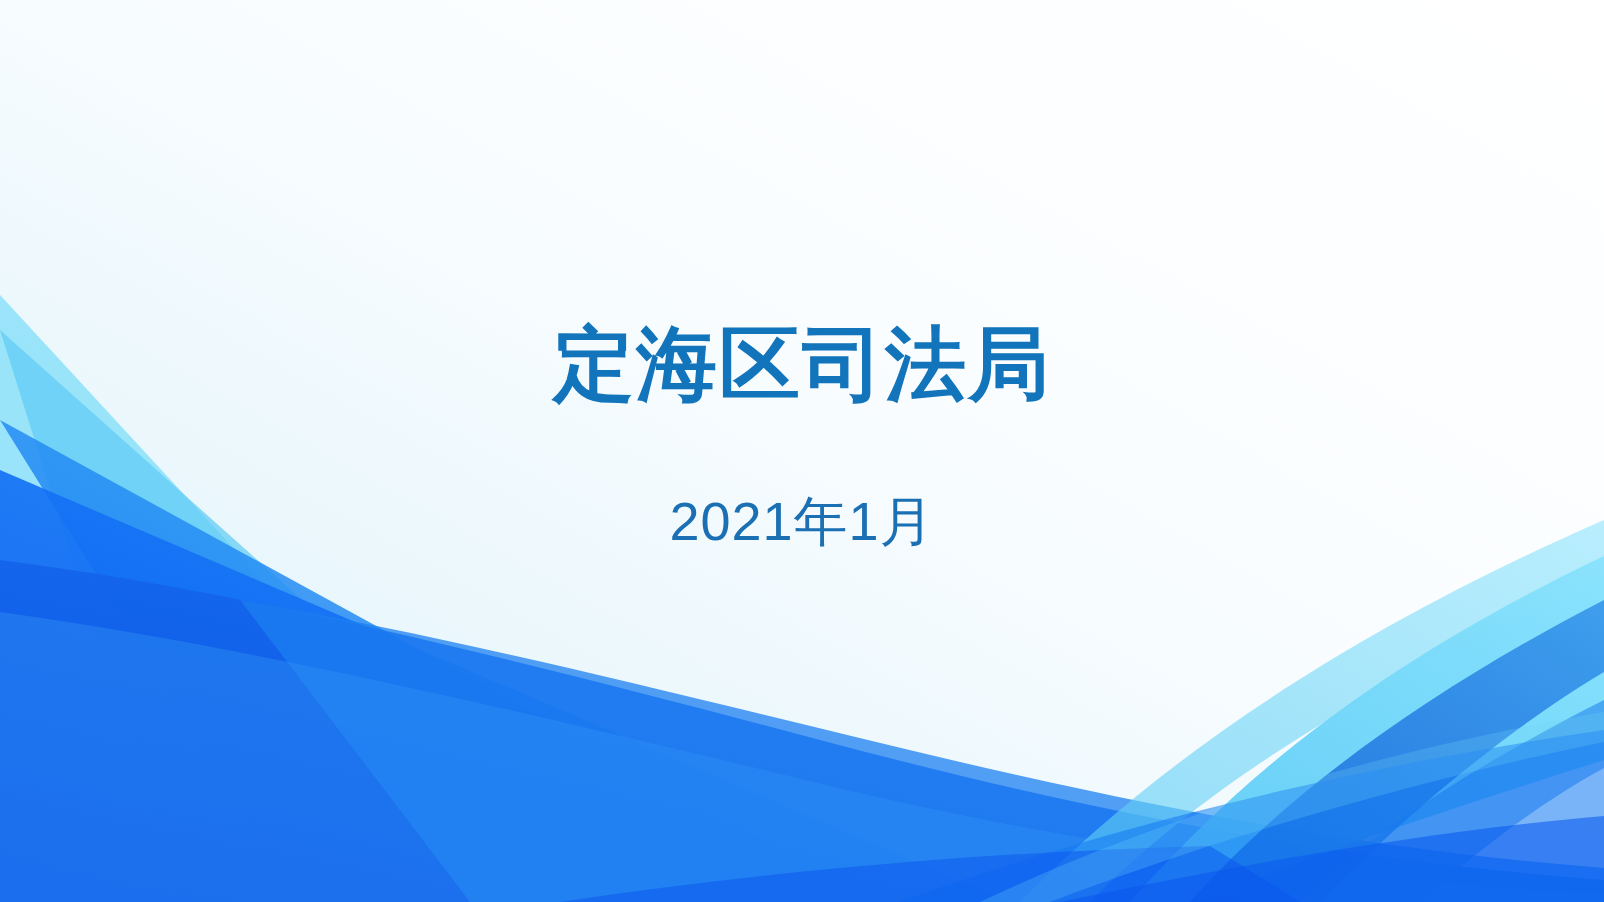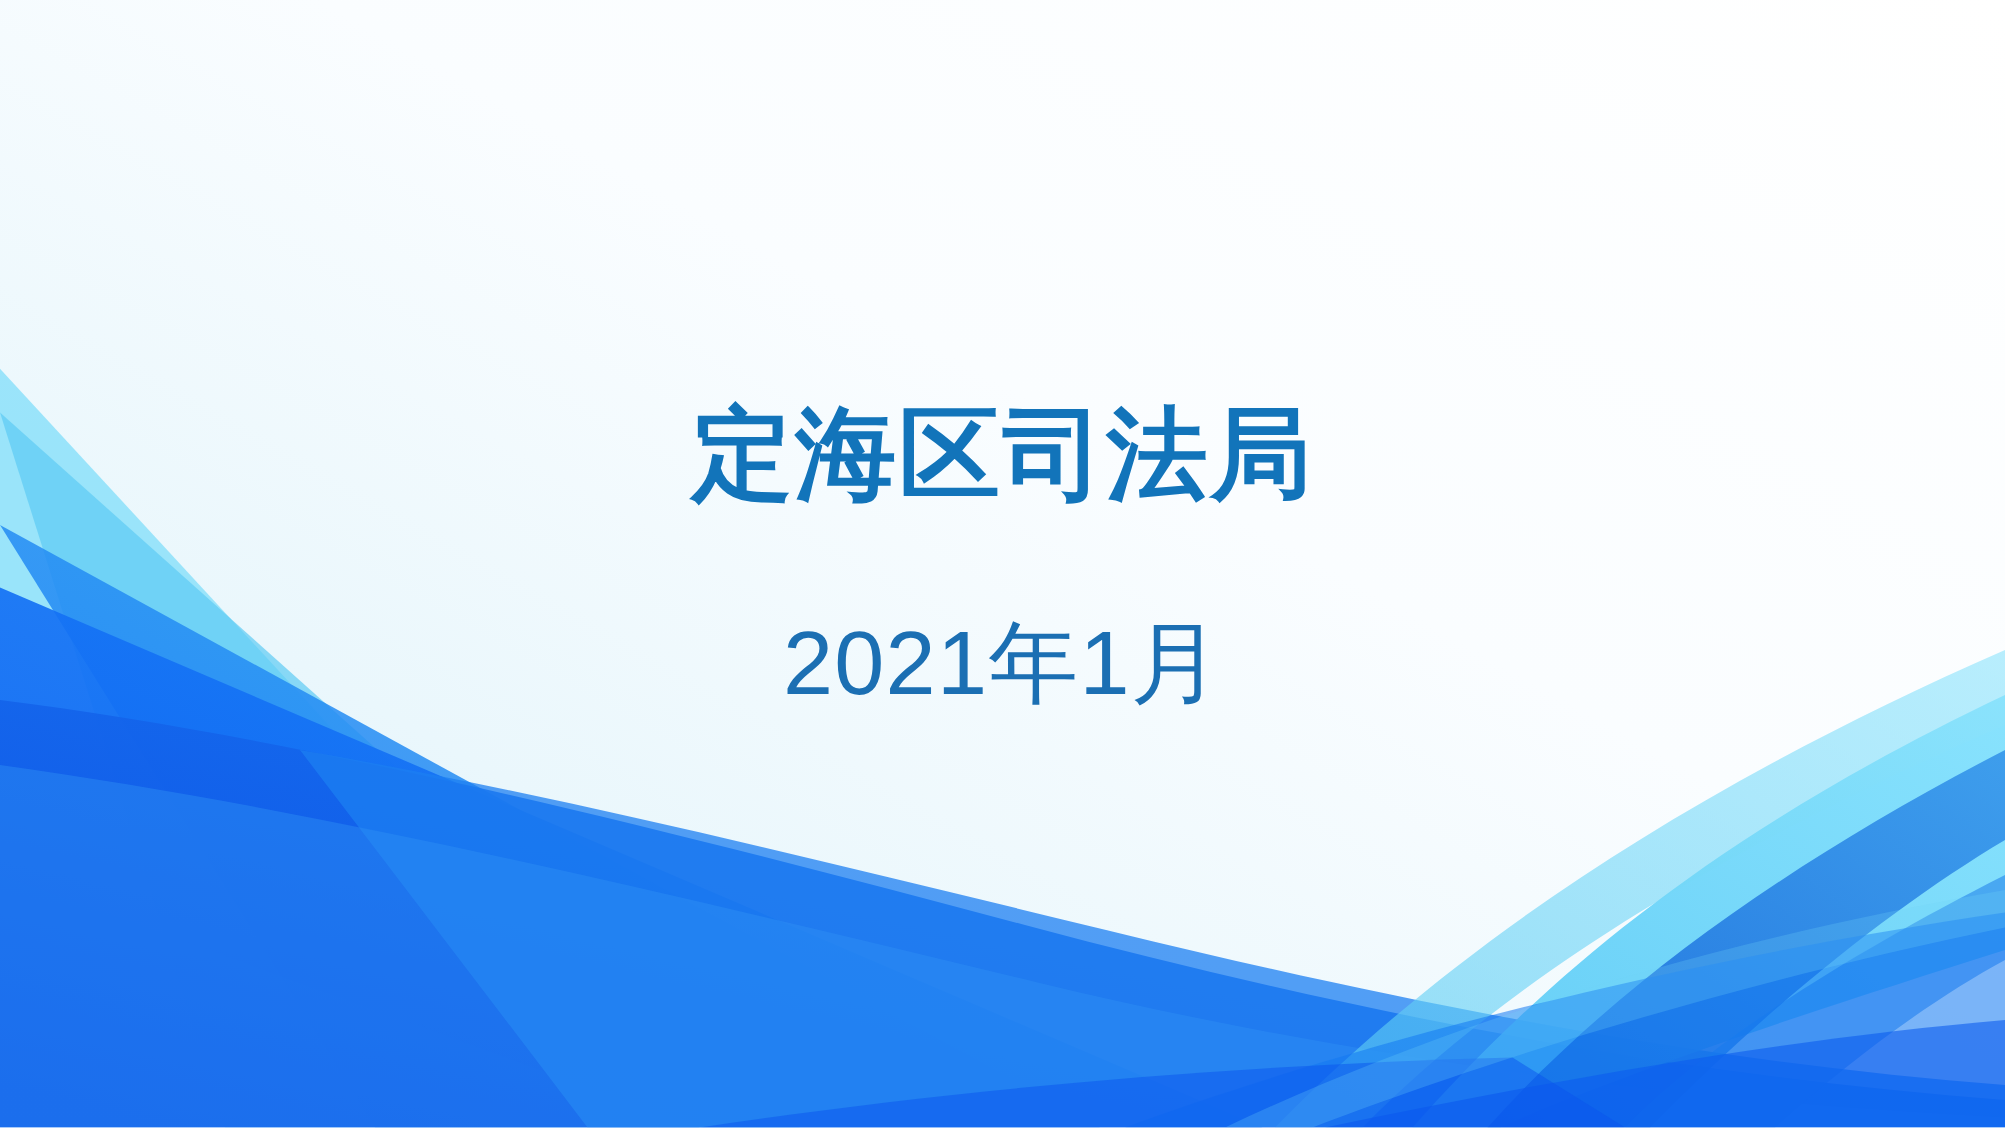--- a/index.html
+++ b/index.html
@@ -53,21 +53,21 @@
   }
   #subtitle-block {
     position: absolute;
     left: 0;
     right: 0;
     top: 492px;
     text-align: center;
   }
   #slide-subtitle {
     margin: 0;
-    font-size: 72px;
+    font-size: 54px;
     font-weight: 400;
     letter-spacing: 1px;
     line-height: 1.1;
     color: #1B6FB3;
     white-space: nowrap;
   }
 </style>
 </head>
 <body>
 

